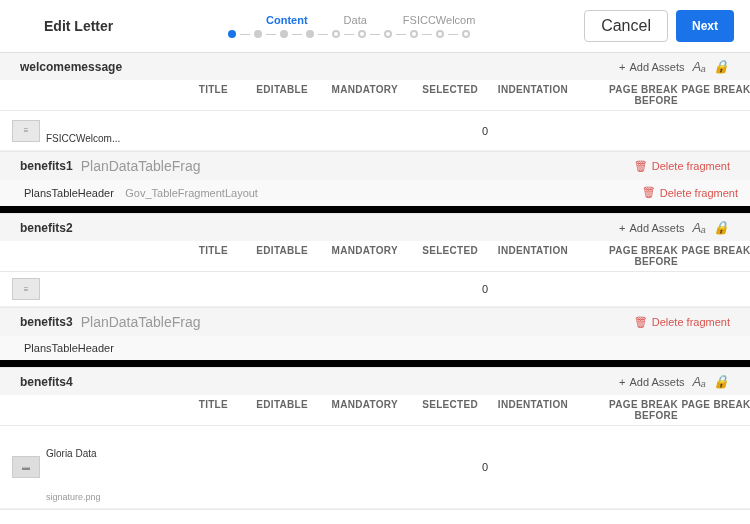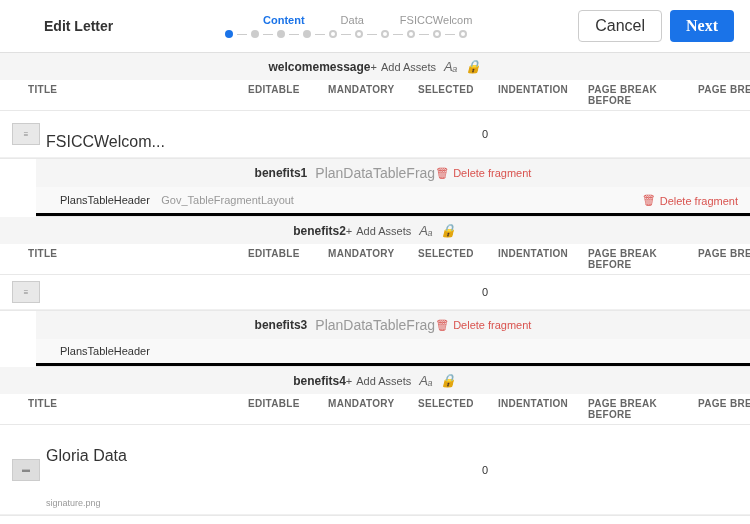--- a/index.html
+++ b/index.html
@@ -12,49 +12,49 @@
     .steps-labels { display: flex; gap: 36px; margin-bottom: 4px; }
     .step-label { font-size: 11px; color: #999; }
     .step-label.active { color: #1a73e8; font-weight: 700; padding-left: 44px; }
     .steps-dots { display: flex; align-items: center; gap: 4px; }
     .step-dot { width: 8px; height: 8px; border-radius: 50%; background: #ccc; }
     .step-dot.active { background: #1a73e8; }
     .step-dot.hollow { background: #fff; border: 2px solid #ccc; }
     .step-line { width: 10px; height: 1px; background: #ccc; }
     .header-actions { display: flex; gap: 8px; }
     .btn-cancel { padding: 6px 16px; border: 1px solid #ccc; background: #fff; border-radius: 4px; cursor: pointer; font-size: 16px; color: #333; text-align: right; }
-    .btn-next { padding: 6px 16px; border: none; background: #1a73e8; border-radius: 4px; cursor: pointer; font-size: 16px; color: #fff; font-weight: 600; font-family: Liberation Serif, serif; }
+    .btn-next { padding: 6px 16px; border: none; background: #1a73e8; border-radius: 4px; cursor: pointer; font-size: 12px; color: #fff; font-weight: 600; }
 
     
     .main { height: calc(524px - 56px); overflow-y: auto; padding: 0; }
 
     
     .section { border-bottom: 1px solid #e8e8e8; }
-    .section-header { display: flex; align-items: center; justify-content: center; padding: 6px 20px; background: #f5f5f5; }
+    .section-header { display: flex; align-items: center; justify-content: space-between; padding: 6px 20px; background: #f5f5f5; }
     .section-header-left { display: flex; align-items: center; gap: 8px; }
     .section-name { font-size: 12px; font-weight: 600; color: #333; }
     .section-subtitle { font-size: 14px; color: #999; }
     .section-actions { display: flex; align-items: center; gap: 8px; }
     .add-assets-btn { display: flex; align-items: center; gap: 4px; font-size: 11px; color: #555; cursor: pointer; border: none; background: none; }
     .section-icon-btn { background: none; border: none; cursor: pointer; color: #666; font-size: 13px; font-style: italic; }
     .delete-fragment-btn { display: flex; align-items: center; gap: 4px; font-size: 11px; color: #d9534f; cursor: pointer; border: none; background: none; }
 
     
-    .table-header { display: grid; grid-template-columns: 220px 80px 90px 80px 90px 110px 110px 80px; padding: 4px 28px; background: #fff; border-bottom: 1px solid #e8e8e8; }
+    .table-header { display: grid; grid-template-columns: 220px 80px 90px 80px 90px 110px 110px 80px; padding: 4px 8px; background: #fff; border-bottom: 1px solid #e8e8e8; text-align: right; }
     .col-header { font-size: 10px; font-weight: 700; color: #666; text-transform: uppercase; letter-spacing: 0.3px; }
     .table-row { display: grid; grid-template-columns: 220px 80px 90px 80px 90px 110px 110px 80px; padding: 6px 12px; align-items: center; border-bottom: 1px solid #f0f0f0; background: #fff; }
     .row-title { display: flex; align-items: center; gap: 6px; }
     .row-icon { width: 28px; height: 22px; background: #e8e8e8; border: 1px solid #ccc; display: flex; align-items: center; justify-content: center; font-size: 9px; color: #666; flex-shrink: 0; }
-    .row-title-text { font-size: 16px; color: #333; margin-top: 16px; }
+    .row-title-text { font-size: 10px; color: #333; margin-top: 16px; }
     .row-subtitle-text { font-size: 9px; color: #999; margin-top: 33px; }
     .row-actions { display: flex; align-items: center; gap: 4px; justify-content: flex-end; }
 
     
-    .fragment-section { background: #f9f9f9; margin-left: 36px; }
-    .fragment-item { display: flex; align-items: flex-end; justify-content: space-between; padding: 6px 12px 6px 24px; border-bottom: 3px solid #000000; }
+    .fragment-section { background: #f9f9f9; }
+    .fragment-item { display: flex; align-items: flex-start; justify-content: space-between; padding: 6px 12px 6px 24px; border-bottom: 7px solid #000000; }
     .fragment-name { font-size: 11px; color: #333; font-weight: 500; }
 
     
     .insert-row { display: flex; align-items: center; justify-content: center; padding: 10px; background: #f9f9f9; }
     .insert-select { padding: 5px 30px 5px 12px; border: 1px solid #ccc; border-radius: 4px; font-size: 12px; color: #333; background: #fff; appearance: none; cursor: pointer; min-width: 160px; }
     .insert-select-wrapper { position: relative; display: inline-block; }
     .insert-select-wrapper::after { content: '▾'; position: absolute; right: 10px; top: 50%; transform: translateY(-50%); color: #666; pointer-events: none; font-size: 11px; }
 
     .indentation-val { font-size: 11px; color: #333; }
   </style>

